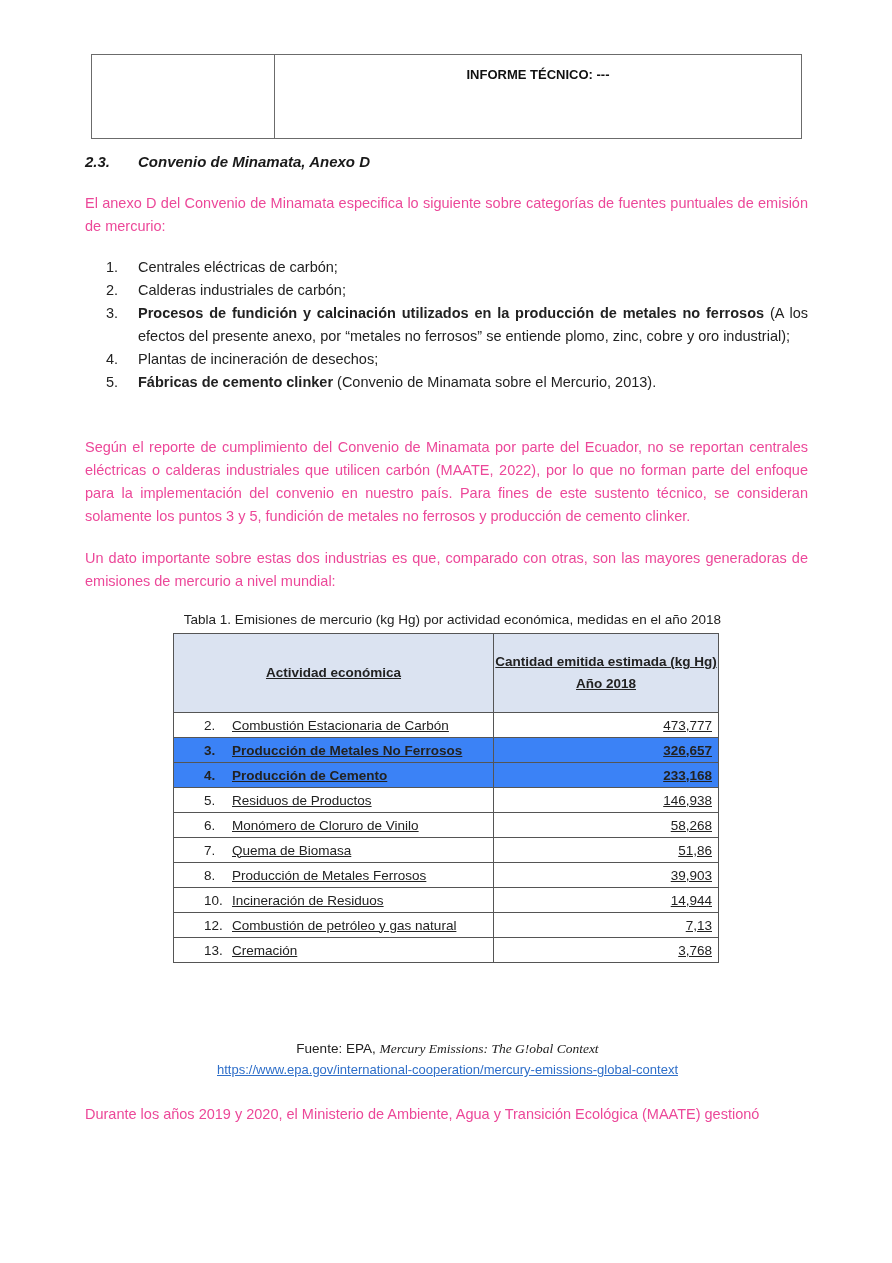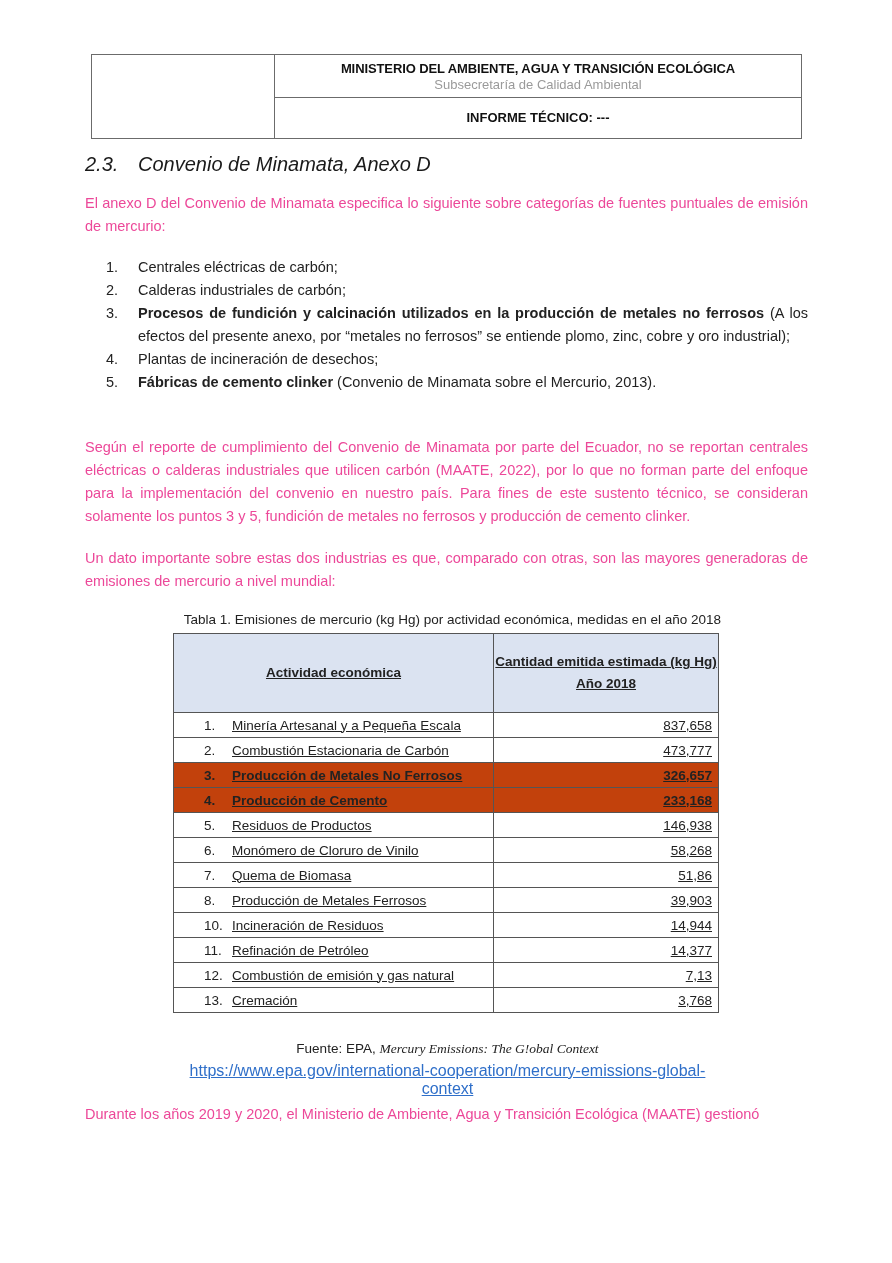--- a/index.html
+++ b/index.html
@@ -36,21 +36,21 @@
     }
     .subsecretaria {
       font-size: 13px; color: #9a9a9a; display: block; line-height: 16px;
     }
     .header-bottom {
       flex: 1; text-align: center; font-size: 13px; font-weight: bold;
       padding-top: 12px; color: #111;
     }
     .section-title {
       position: absolute; left: 85px; top: 153px;
-      font-weight: normal; font-style: italic; font-size: 20px;
+      font-weight: bold; font-style: italic; font-size: 15px;
       display: flex;
     }
     .section-title .num { width: 53px; }
     .para {
       position: absolute; left: 85px; width: 723px;
       text-align: justify; line-height: 23px; font-size: 14.5px;
       color: #ec4899;
     }
     .para-intro { top: 192px; }
     .para-segun { top: 436px; }
@@ -78,42 +78,38 @@
     }
     table.data th {
       background: #dbe3f1; font-weight: bold; height: 79px;
       text-align: center; line-height: 22px; font-size: 13.5px;
     }
     table.data th.col1 { width: 320px; }
     table.data td { height: 25px; padding: 0 6px; }
     table.data td.act { padding-left: 30px; }
     table.data td.act .rn { display: inline-block; width: 28px; }
     table.data td.val { text-align: right; }
-    table.data tr.hl td { background: #c2410c; font-weight: bold; }
+    table.data tr.hl td { background: #3b82f6; font-weight: bold; }
     .source {
       position: absolute; left: 180px; top: 1041px; width: 535px;
       text-align: center; font-size: 13.5px; color: #222;
     }
     .source i { font-style: italic; font-family: Liberation Serif, serif; }
     .link {
       position: absolute; left: 180px; top: 1062px; width: 535px;
-      text-align: center; font-size: 16px; color: #2f6fc9;
+      text-align: center; font-size: 13px; color: #2f6fc9;
       text-decoration: underline;
     }
   </style>
 </head>
 <body>
 
 <div class="header-table">
   <div class="header-left"></div>
   <div class="header-right">
-    <div class="header-top">
-      <span class="ministry">MINISTERIO DEL AMBIENTE, AGUA Y TRANSICIÓN ECOLÓGICA</span>
-      <span class="subsecretaria">Subsecretaría de Calidad Ambiental</span>
-    </div>
     <div class="header-bottom">INFORME TÉCNICO: ---</div>
   </div>
 </div>
 
 <div class="section-title">
   <span class="num">2.3.</span>
   <span>Convenio de Minamata, Anexo D</span>
 </div>
 
 <p class="para para-intro">El anexo D del Convenio de Minamata especifica lo siguiente sobre categorías de fuentes puntuales de emisión de mercurio:</p>
@@ -151,24 +147,20 @@
     <tr>
       <th class="col1">Actividad económica</th>
       <th>
         <span>Cantidad emitida estimada (kg Hg)</span><br>
         <span>Año 2018</span>
       </th>
     </tr>
   </thead>
   <tbody id="tbody">
       <tr>
-        <td class="act"><span class="rn">1.</span><span>Minería Artesanal y a Pequeña Escala</span></td>
-        <td class="val">837,658</td>
-      </tr>
-      <tr>
         <td class="act"><span class="rn">2.</span><span>Combustión Estacionaria de Carbón</span></td>
         <td class="val">473,777</td>
       </tr>
       <tr class="hl">
         <td class="act"><span class="rn">3.</span><span>Producción de Metales No Ferrosos</span></td>
         <td class="val">326,657</td>
       </tr>
       <tr class="hl">
         <td class="act"><span class="rn">4.</span><span>Producción de Cemento</span></td>
         <td class="val">233,168</td>
@@ -187,25 +179,21 @@
       </tr>
       <tr>
         <td class="act"><span class="rn">8.</span><span>Producción de Metales Ferrosos</span></td>
         <td class="val">39,903</td>
       </tr>
       <tr>
         <td class="act"><span class="rn">10.</span><span>Incineración de Residuos</span></td>
         <td class="val">14,944</td>
       </tr>
       <tr>
-        <td class="act"><span class="rn">11.</span><span>Refinación de Petróleo</span></td>
-        <td class="val">14,377</td>
-      </tr>
-      <tr>
-        <td class="act"><span class="rn">12.</span><span>Combustión de emisión y gas natural</span></td>
+        <td class="act"><span class="rn">12.</span><span>Combustión de petróleo y gas natural</span></td>
         <td class="val">7,13</td>
       </tr>
       <tr>
         <td class="act"><span class="rn">13.</span><span>Cremación</span></td>
         <td class="val">3,768</td>
       </tr>
     </tbody>
 </table>
 
 <div class="source">

